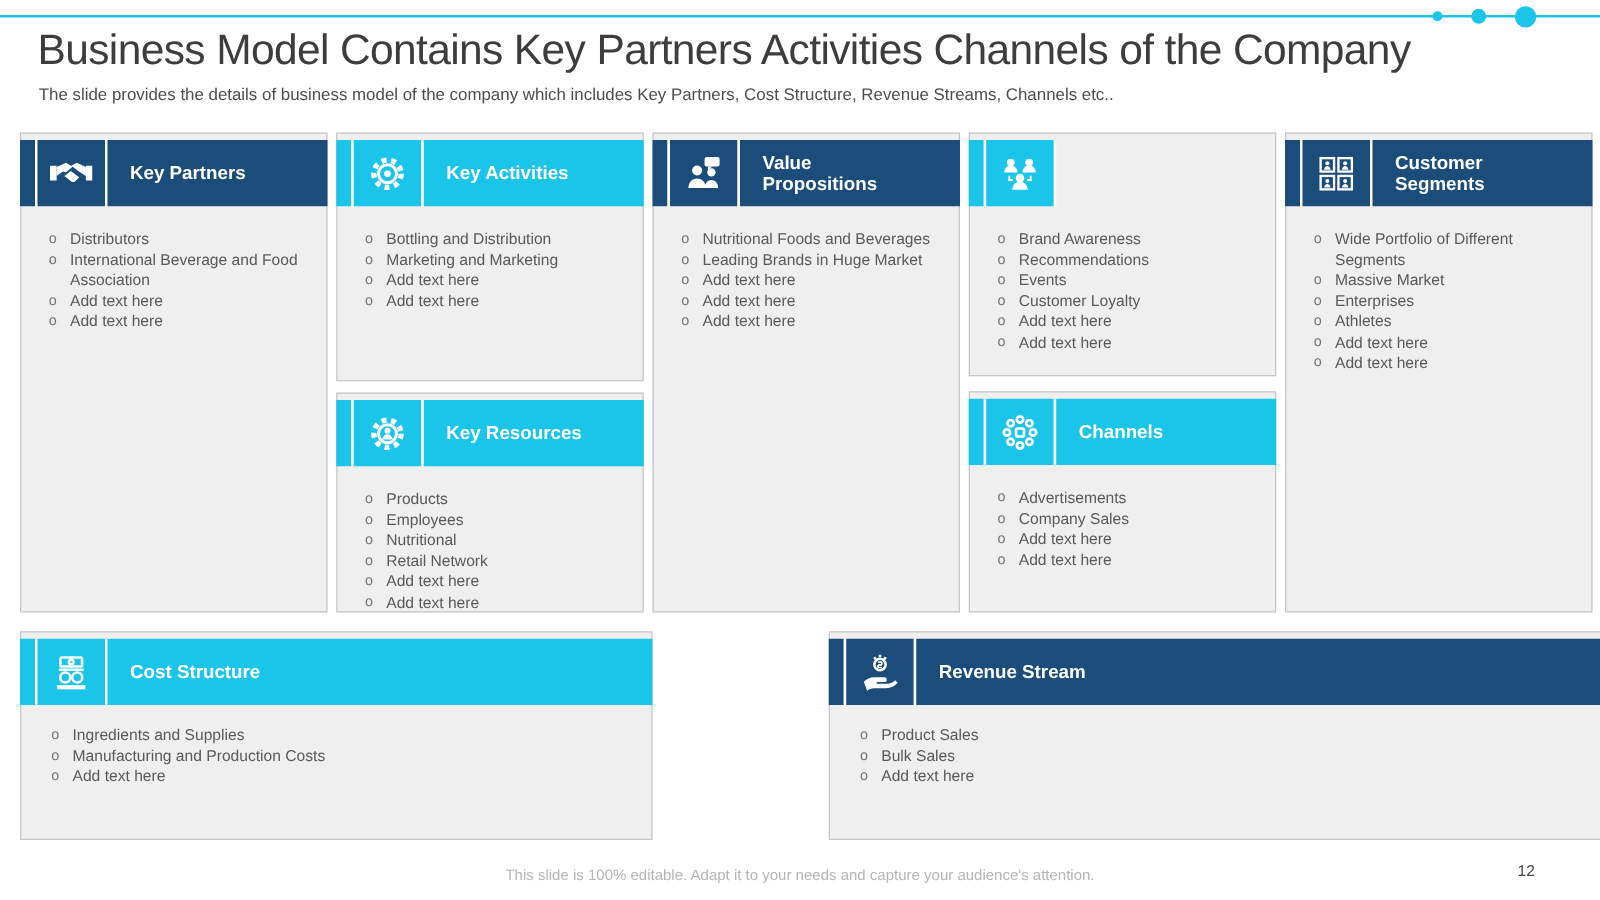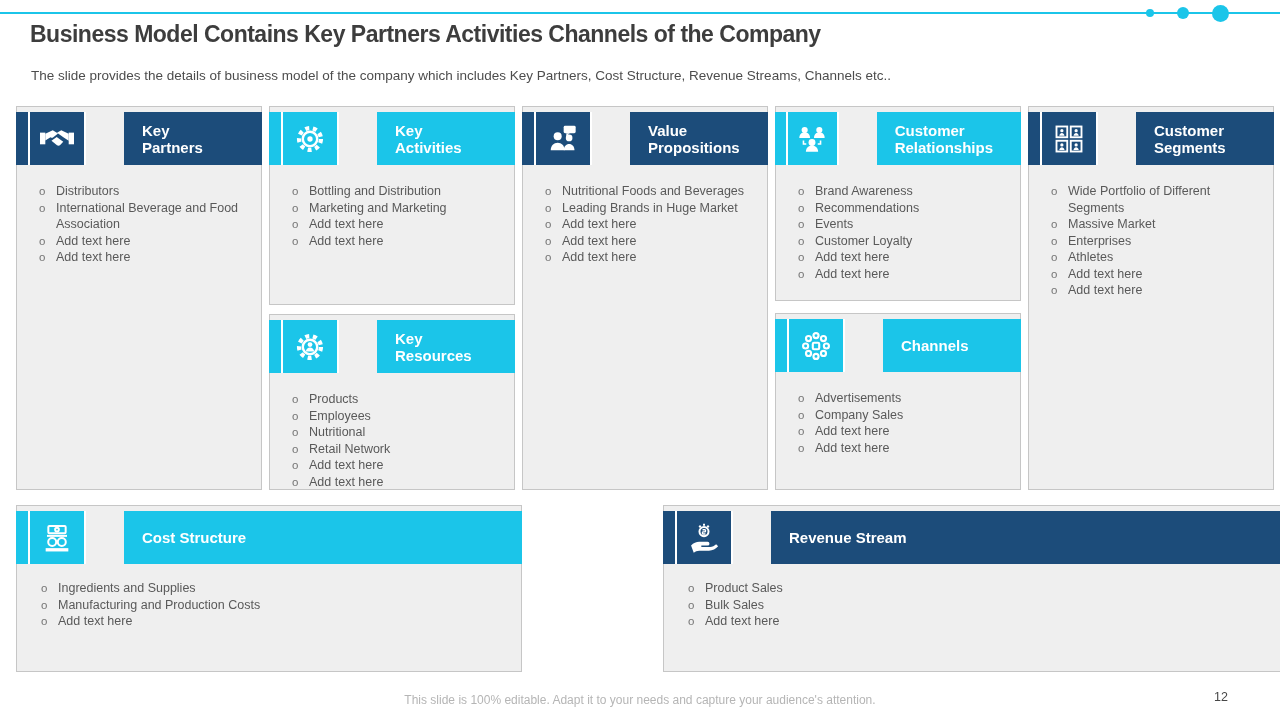--- a/index.html
+++ b/index.html
@@ -7,34 +7,34 @@
   body { font-family:"Liberation Sans", sans-serif; background:#ffffff; }
   .slide { position:relative; width:1280px; height:720px; background:#ffffff; overflow:hidden; }
 
   
   .accent-line { position:absolute; top:12px; left:0; width:1280px; height:2px; background:#1BC5E9; }
   .dot { position:absolute; border-radius:50%; background:#1BC5E9; }
   .dot-s { width:8px;  height:8px;  left:1146px; top:9px; }
   .dot-m { width:12px; height:12px; left:1177px; top:7px; }
   .dot-l { width:17px; height:17px; left:1212px; top:5px; }
 
-  .title { position:absolute; left:30px; top:21px; font-size:23px; font-weight:bold;
+  .title { position:absolute; left:30px; top:21px; font-size:34px; font-weight:normal;
            color:#3d3d3d; letter-spacing:-0.5px; white-space:nowrap; }
   .subtitle { position:absolute; left:31px; top:68px; font-size:13.5px; color:#4d4d4d;text-align:right; }
 
   
   .card { position:absolute; background:#efefef; border:1px solid #c6c6c6; }
   .card-head { position:absolute; top:5px; left:-1px; right:-1px; height:53px; display:flex; }
   .navy .hd-bg { background:#1C4C7A; }
   .cyan .hd-bg { background:#1BC5E9; }
   .hd-strip { width:12px; }
   .hd-sep { width:2px; background:#ffffff; }
   .hd-icon { width:54px; display:flex; align-items:center; justify-content:center; }
   .hd-title { flex:1; display:flex; align-items:center; padding:0 28px 0 18px;
-              color:#ffffff; font-weight:bold; font-size:15px; line-height:17px;margin-left:38px; }
+              color:#ffffff; font-weight:bold; font-size:15px; line-height:17px; }
   .card-body { position:absolute; top:58px; left:0; right:0; bottom:0; overflow:hidden; }
   ul.blist { list-style:none; padding:18px 8px 0 22px; }
   ul.blist li { display:flex; font-size:12.5px; line-height:16.5px; color:#595959; }
   ul.blist .marker { flex:0 0 17px; font-size:11.5px; color:#757575; }
   .wide ul.blist { padding-top:16px; padding-left:24px; }
 
   
   .footer-note { position:absolute; left:0; right:0; top:693px; text-align:center;
                  font-size:12px; color:#b5b5b5; }
   .page-number { position:absolute; right:52px; top:690px; font-size:12.5px; color:#474747; }
@@ -234,21 +234,20 @@
             <circle cx="12" cy="14.6" r="2.6"></circle>
               <path d="M7.4 21.6c0-3 2.1-4.8 4.6-4.8s4.6 1.8 4.6 4.8z"></path>
           </g>
           <g fill="none" stroke="#ffffff" stroke-width="1.2">
             <path d="M5.6 13.2v2.6h2.1"></path>
               <path d="M18.4 13.2v2.6h-2.1"></path>
           </g>
         </svg>
       </div>
       <div class="hd-sep"></div>
-      <div class="hd-title hd-bg">Customer Relationships</div>
     </div>
     <div class="card-body">
         <ul class="blist">
           <li>
             <span class="marker">o</span>
             <span>Brand Awareness</span>
           </li>
           <li>
             <span class="marker">o</span>
             <span>Recommendations</span>

